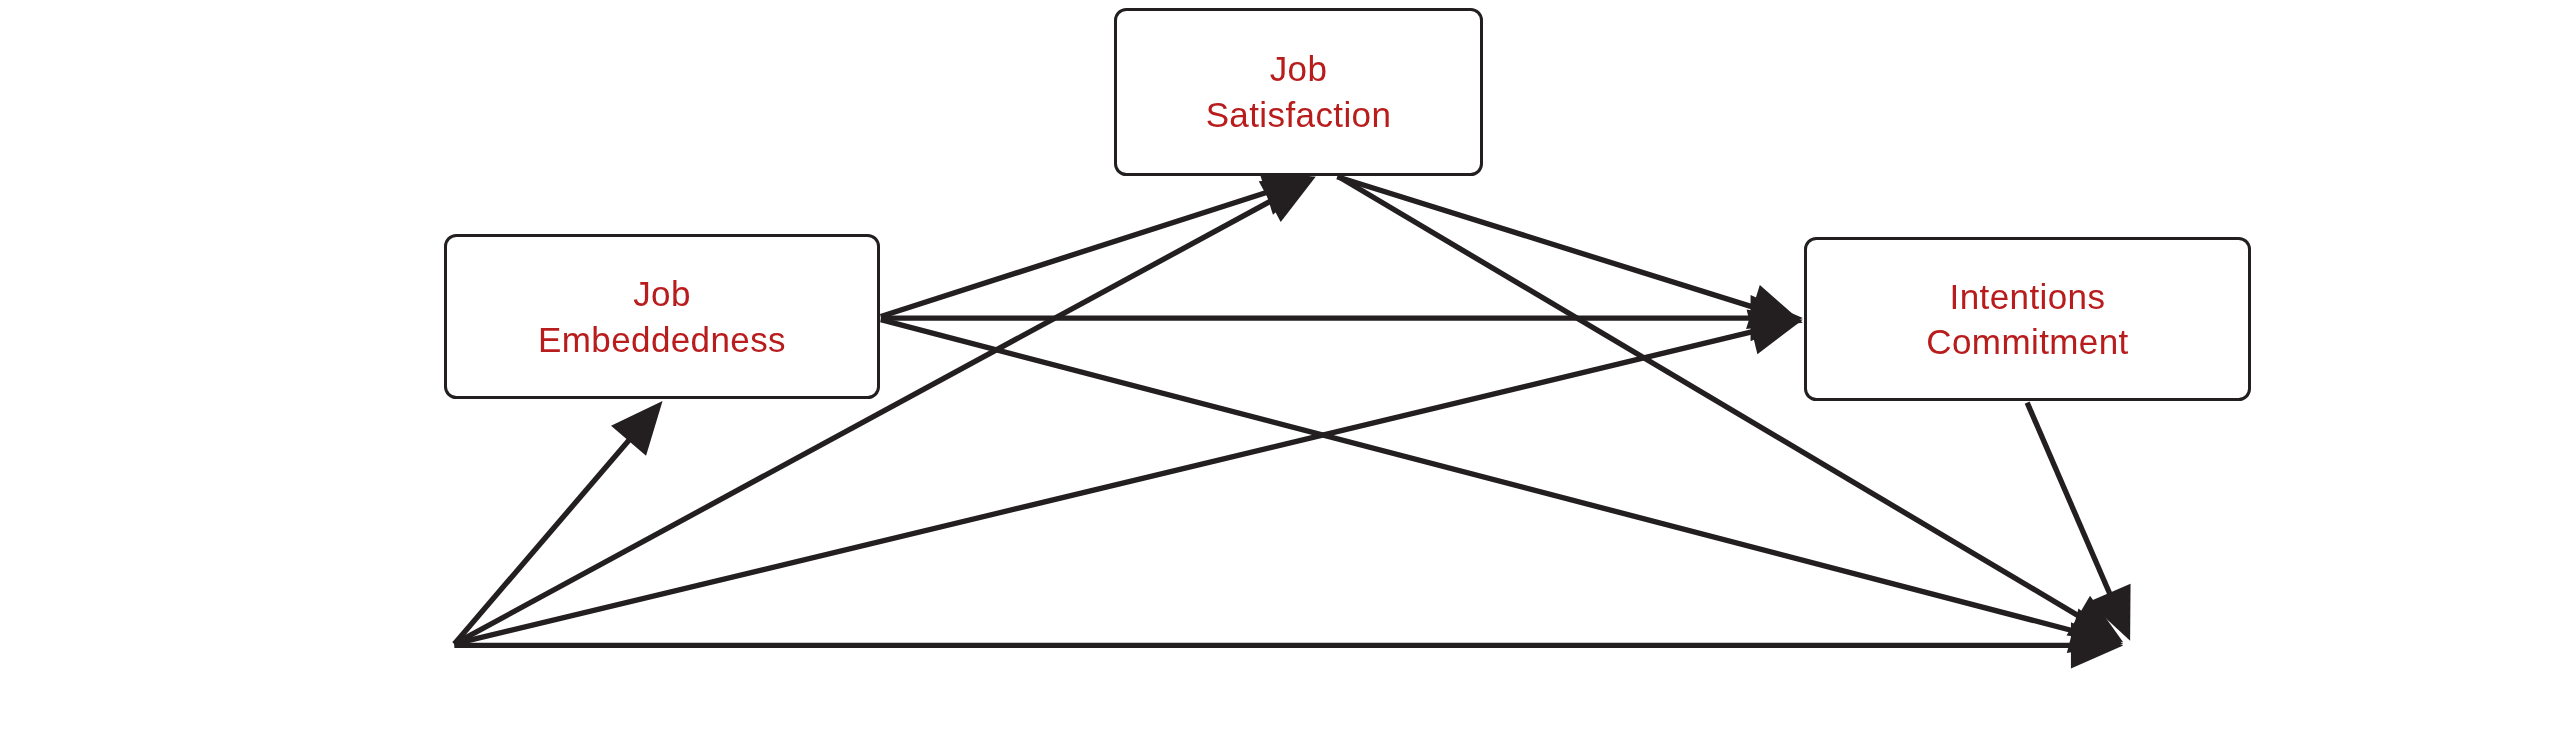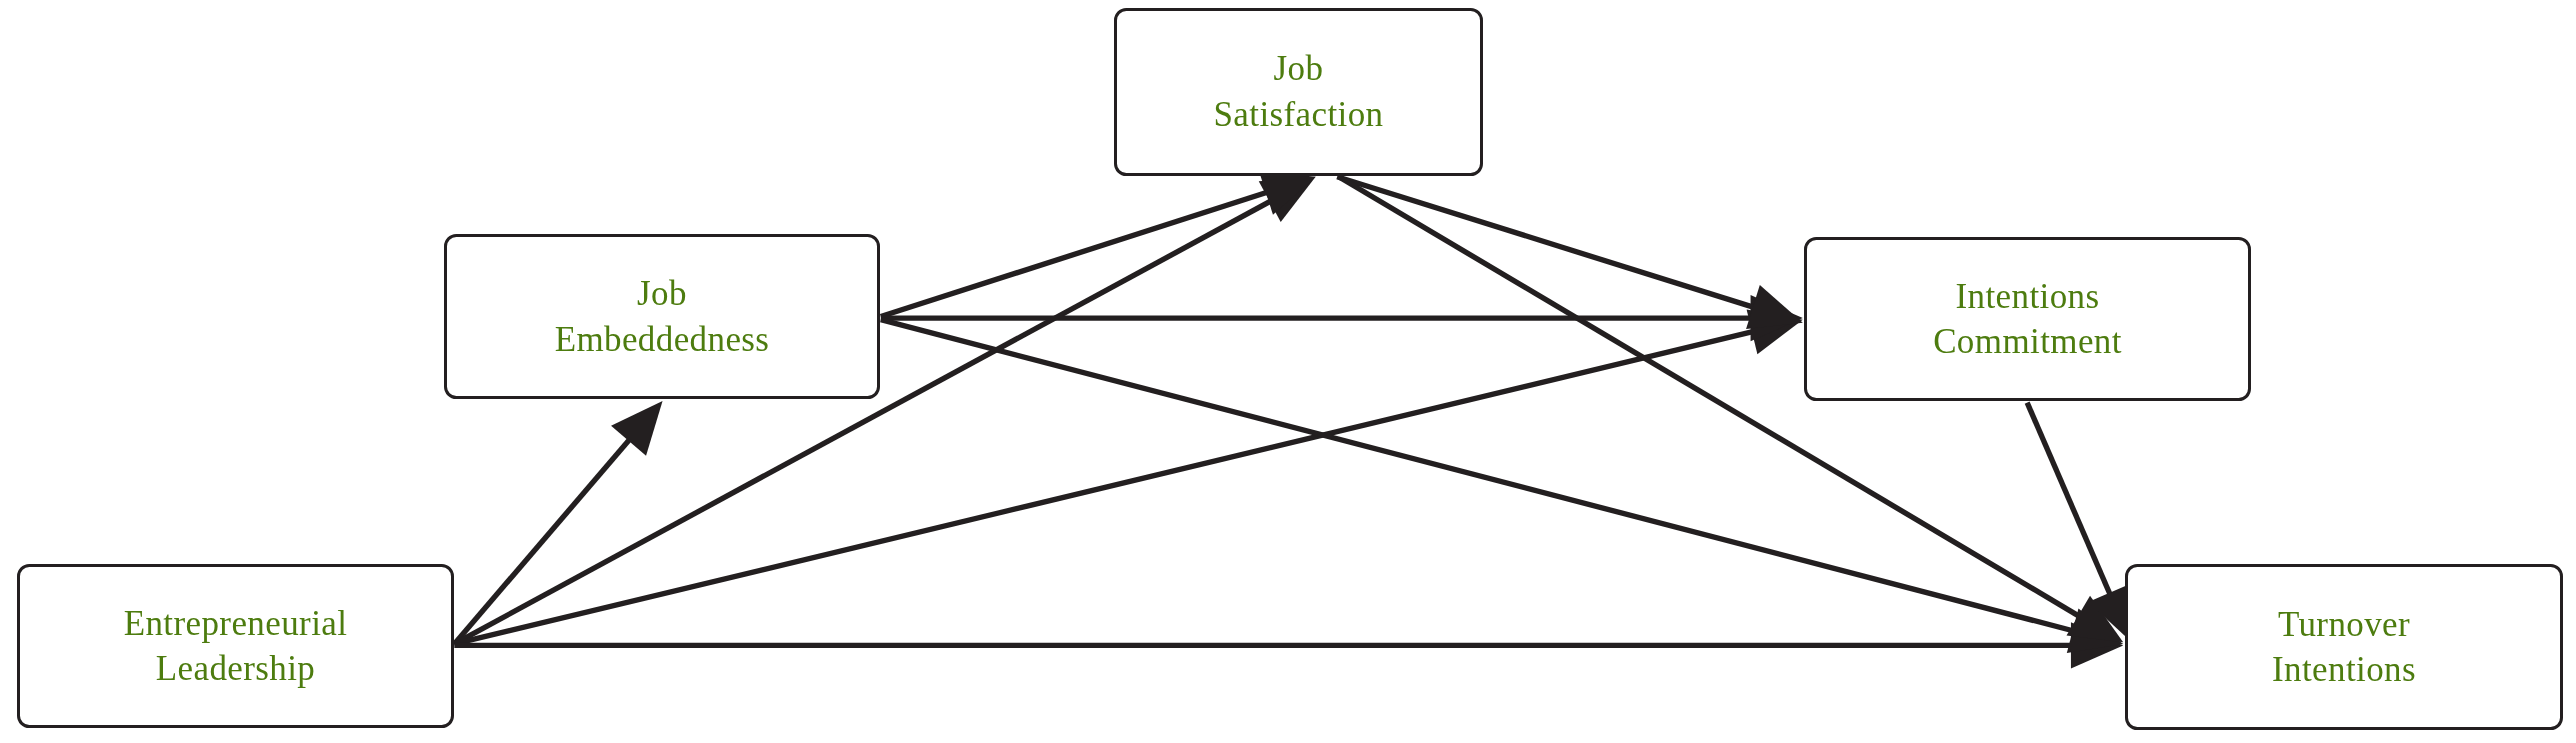--- a/index.html
+++ b/index.html
@@ -31,24 +31,24 @@
     background: #ffffff;
     border: 3.8px solid #231f20;
     border-radius: 12.3px;
     display: flex;
     align-items: center;
     justify-content: center;
     text-align: center;
     z-index: 5;
   }
   .node-label {
-    font-family: Liberation Serif, serif;
+    font-family: Liberation Sans, sans-serif;
     font-size: 35px;
     line-height: 1.30;
-    color: #4d7c0f;
+    color: #b91c1c;
     letter-spacing: 0.4px;
     white-space: pre-line;
     padding: 0 7.7px;
   }
 </style>
 </head>
 <body>
 
 <div id="canvas">
 
@@ -88,39 +88,31 @@
       <g>
         <line x1="1742" y1="230" x2="2711.4038632066986" y2="805.3758482891865" stroke="#231f20" stroke-width="7" stroke-linecap="butt"></line>
         <polygon points="2763,836 2689.212302445518,827.0906964577287 2719.836454156332,775.4945596644272" fill="#231f20"></polygon>
       </g>
       <g>
         <line x1="2638" y1="524" x2="2748.193421625956" y2="778.925079880943" stroke="#231f20" stroke-width="7" stroke-linecap="butt"></line>
         <polygon points="2772,834 2717.481751116555,783.4850463854241 2772.5566712356117,759.6784680113801" fill="#231f20"></polygon>
       </g>
     </svg>
 
-  <div class="node" style="left: 17px; top: 564px; width: 437px; height: 164px; border-color: rgb(35, 31, 32); background: rgb(255, 255, 255);">
-    <span class="node-label">Entrepreneurial
-Leadership</span>
-  </div>
 
   <div class="node" style="left: 444px; top: 234px; width: 436px; height: 165px; border-color: rgb(35, 31, 32); background: rgb(255, 255, 255);">
     <span class="node-label">Job
 Embeddedness</span>
   </div>
 
   <div class="node" style="left: 1114px; top: 7.7px; width: 369px; height: 168px; border-color: rgb(35, 31, 32); background: rgb(255, 255, 255);">
     <span class="node-label">Job
 Satisfaction</span>
   </div>
 
   <div class="node" style="left: 1804px; top: 237px; width: 447px; height: 164px; border-color: rgb(35, 31, 32); background: rgb(255, 255, 255);">
     <span class="node-label">Intentions
 Commitment</span>
   </div>
 
-  <div class="node" style="left: 2125px; top: 564px; width: 438px; height: 166px; border-color: rgb(35, 31, 32); background: rgb(255, 255, 255);">
-    <span class="node-label">Turnover
-Intentions</span>
-  </div>
 
 </div>
 
 
 </body></html>

